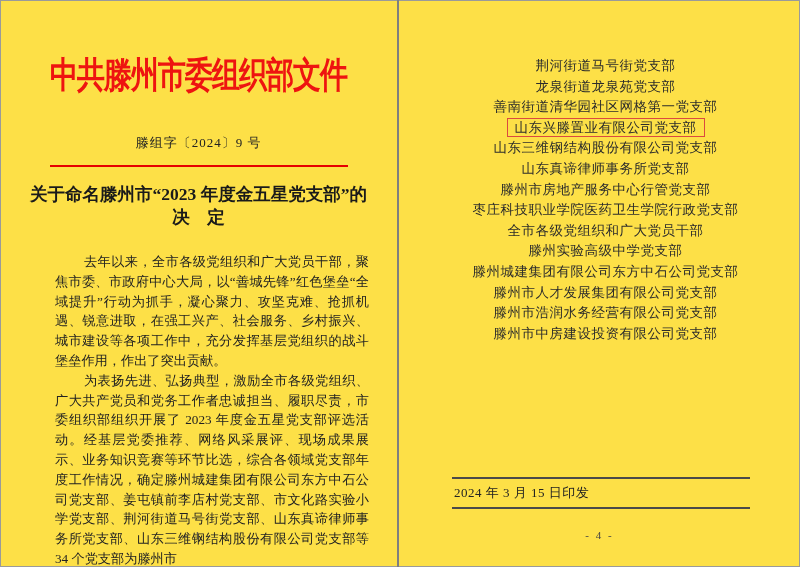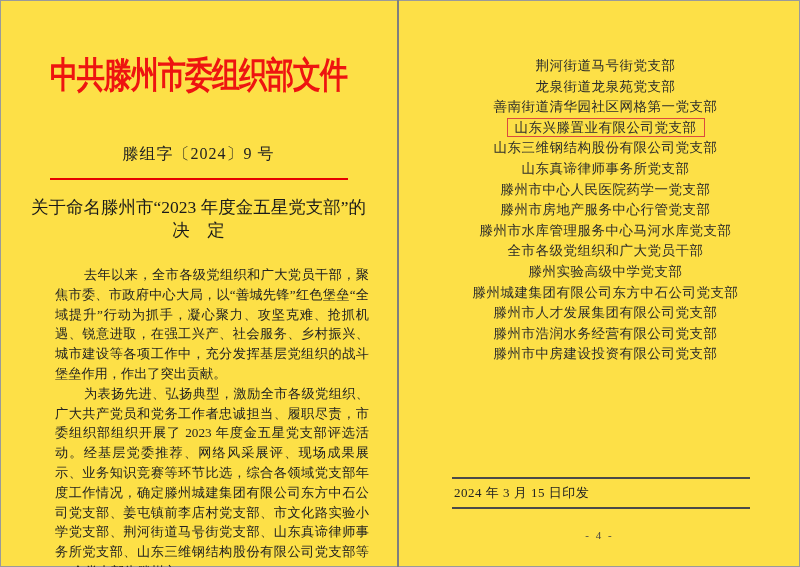--- a/index.html
+++ b/index.html
@@ -24,35 +24,35 @@
     text-align:center;
     font-weight:bold;
     font-size:28px;
     letter-spacing:-1px;
     color:#ee1410;
     transform:scaleY(1.28);
     transform-origin:center;
     white-space:nowrap;
   }
   .doc-number{
-    margin-top:50px;
+    margin-top:40px;
     text-align:center;
-    font-size:16px;
+    font-size:13px;
     letter-spacing:1px;
     color:#222222;
   }
   .red-rule{
     width:298px;height:2px;
     margin:13px auto 0 auto;
     background:#e60000;
   }
   .doc-title{
     margin-top:16px;
     text-align:center;
-    font-weight:normal;
+    font-weight:bold;
     font-size:17.5px;
     line-height:23px;
     color:#1a1a1a;
   }
   .doc-body{
     margin:23px 28px 0 55px;
     font-size:13.2px;
     line-height:19.8px;
     text-align:justify;
     text-justify:inter-character;
@@ -118,23 +118,22 @@
   <div class="divider"></div>
 
   <div class="page page-right">
     <div class="branch-list">
       <div class="row">荆河街道马号街党支部</div>
       <div class="row">龙泉街道龙泉苑党支部</div>
       <div class="row">善南街道清华园社区网格第一党支部</div>
       <div class="row"><span class="boxed">山东兴滕置业有限公司党支部</span></div>
       <div class="row">山东三维钢结构股份有限公司党支部</div>
       <div class="row">山东真谛律师事务所党支部</div>
-      <div class="row">滕州市中心人民医院药学一党支部</div>
       <div class="row">滕州市房地产服务中心行管党支部</div>
-      <div class="row">滕州市水库管理服务中心马河水库党支部</div>
+      <div class="row">枣庄科技职业学院医药卫生学院行政党支部</div>
       <div class="row">全市各级党组织和广大党员干部</div>
       <div class="row">滕州实验高级中学党支部</div>
       <div class="row">滕州城建集团有限公司东方中石公司党支部</div>
       <div class="row">滕州市人才发展集团有限公司党支部</div>
       <div class="row">滕州市浩润水务经营有限公司党支部</div>
       <div class="row">滕州市中房建设投资有限公司党支部</div>
     </div>
     <div class="issue-footer">
       <span>2024 年 3 月 15 日印发</span>
     </div>

